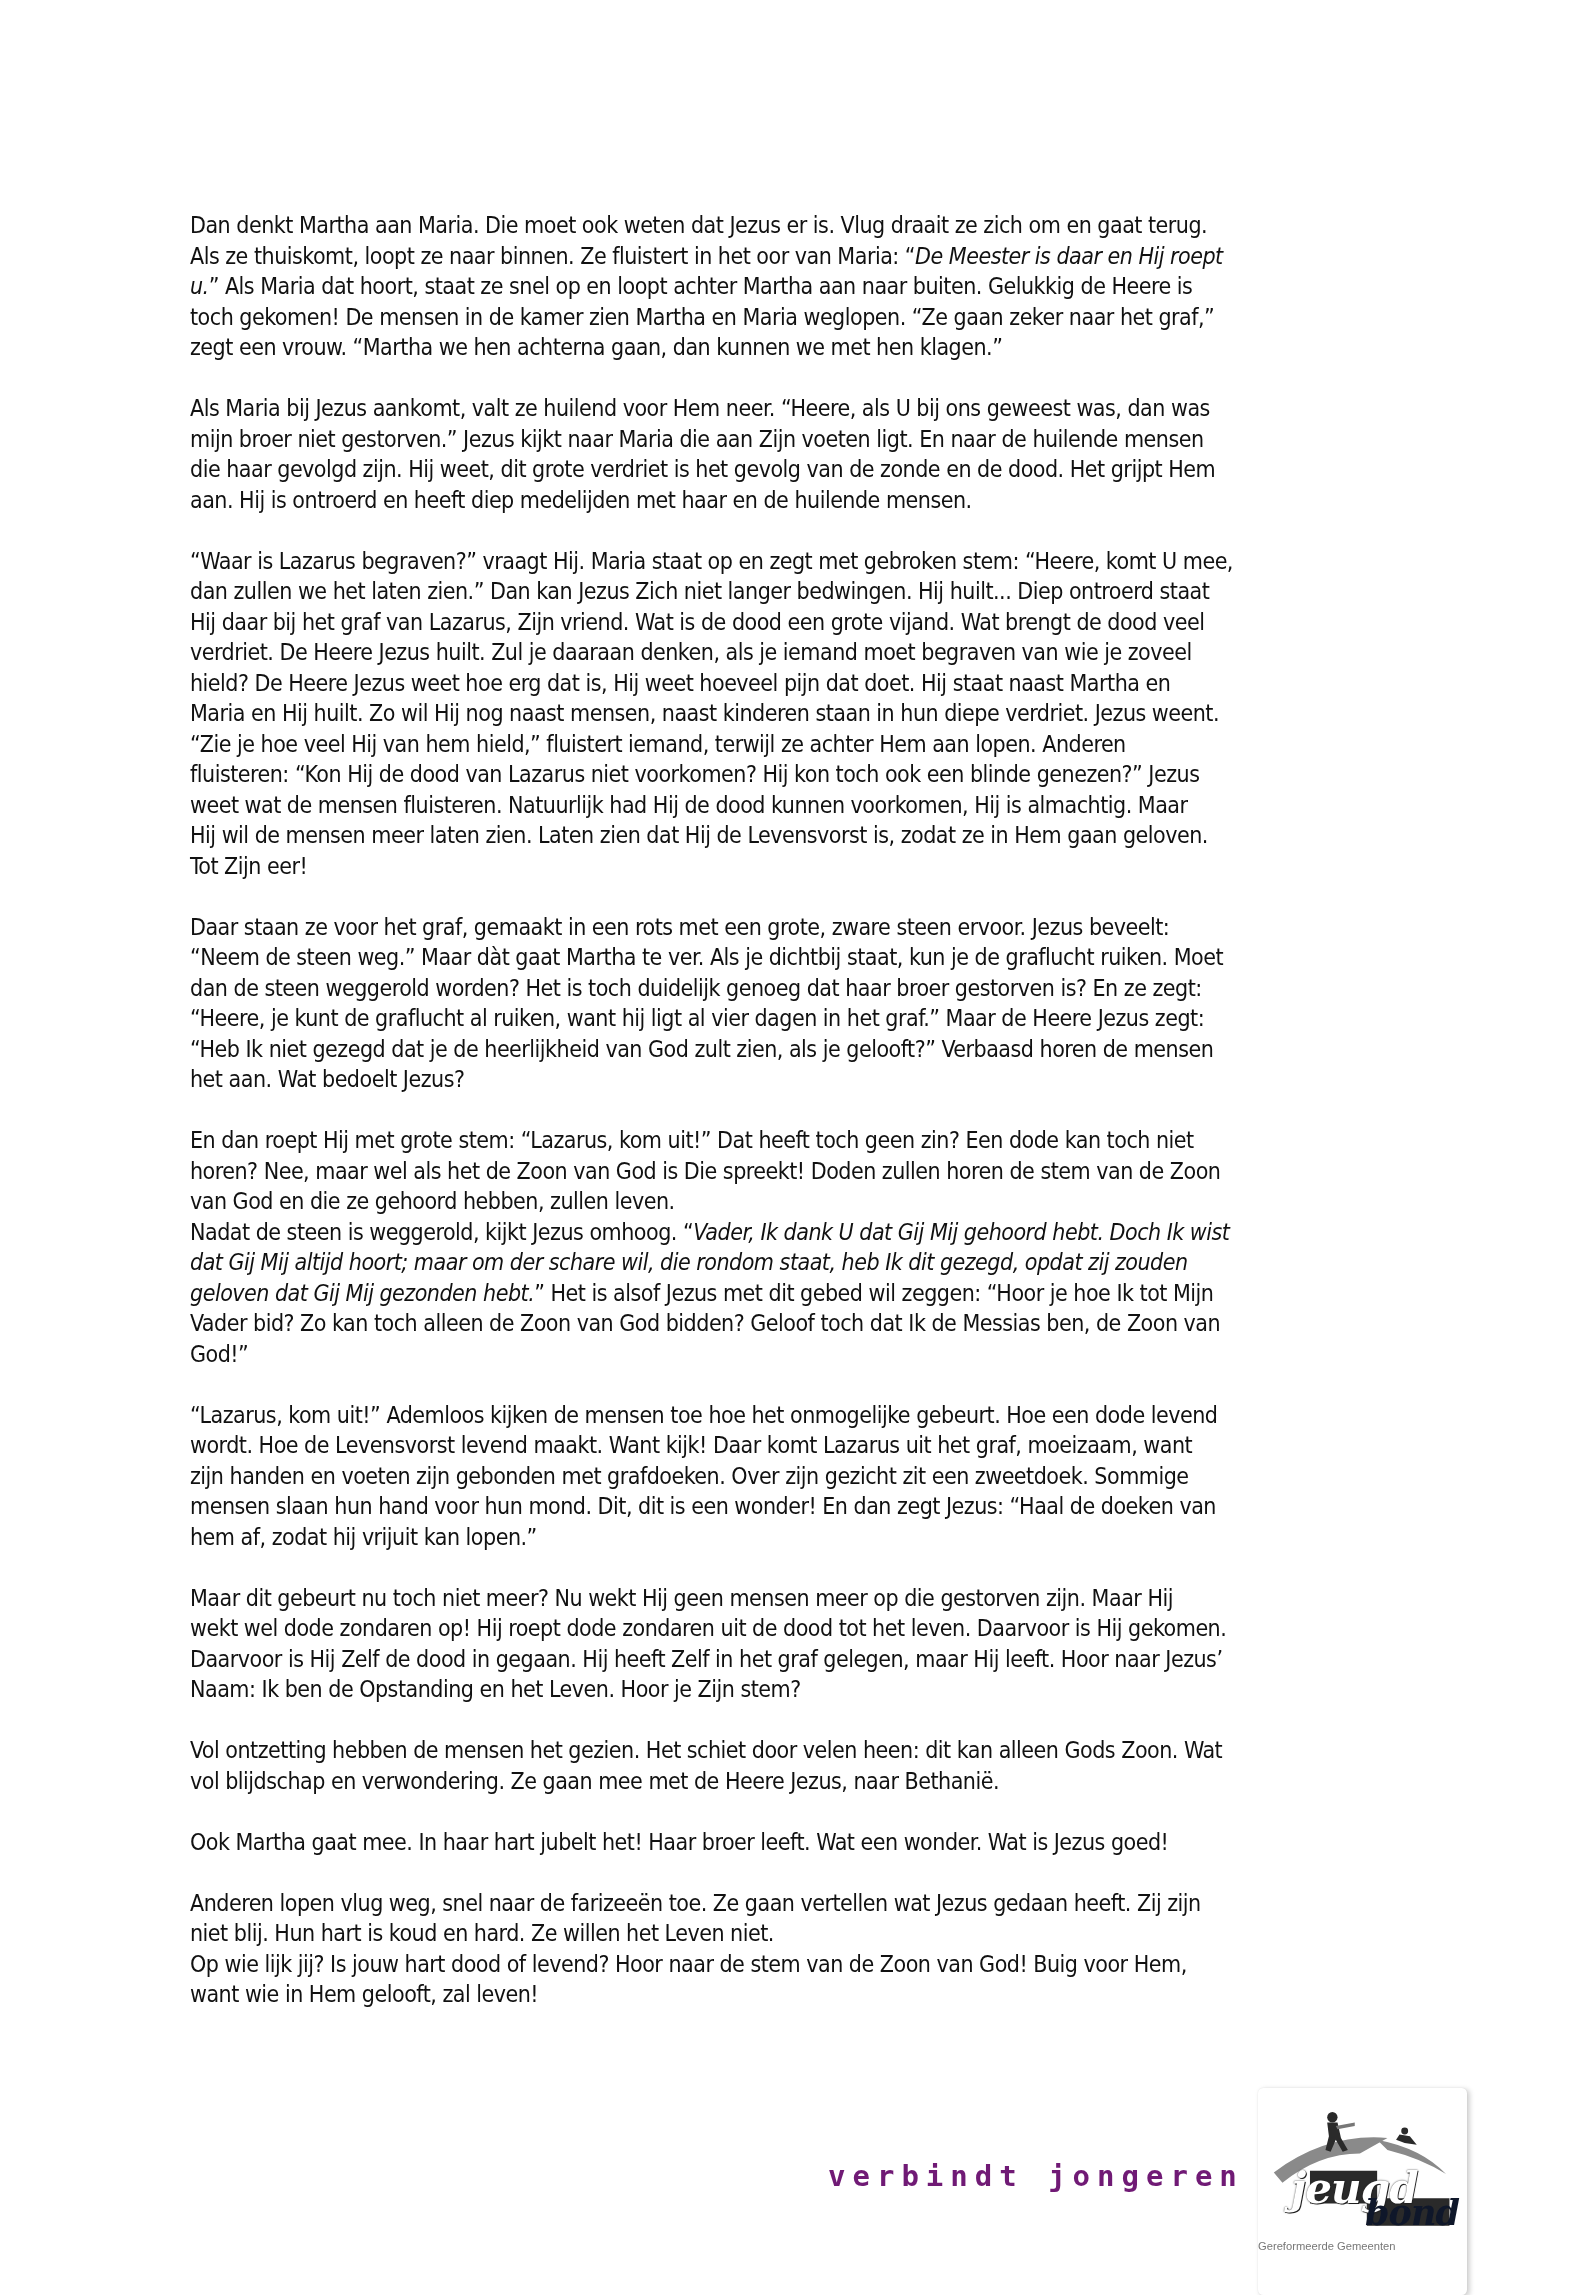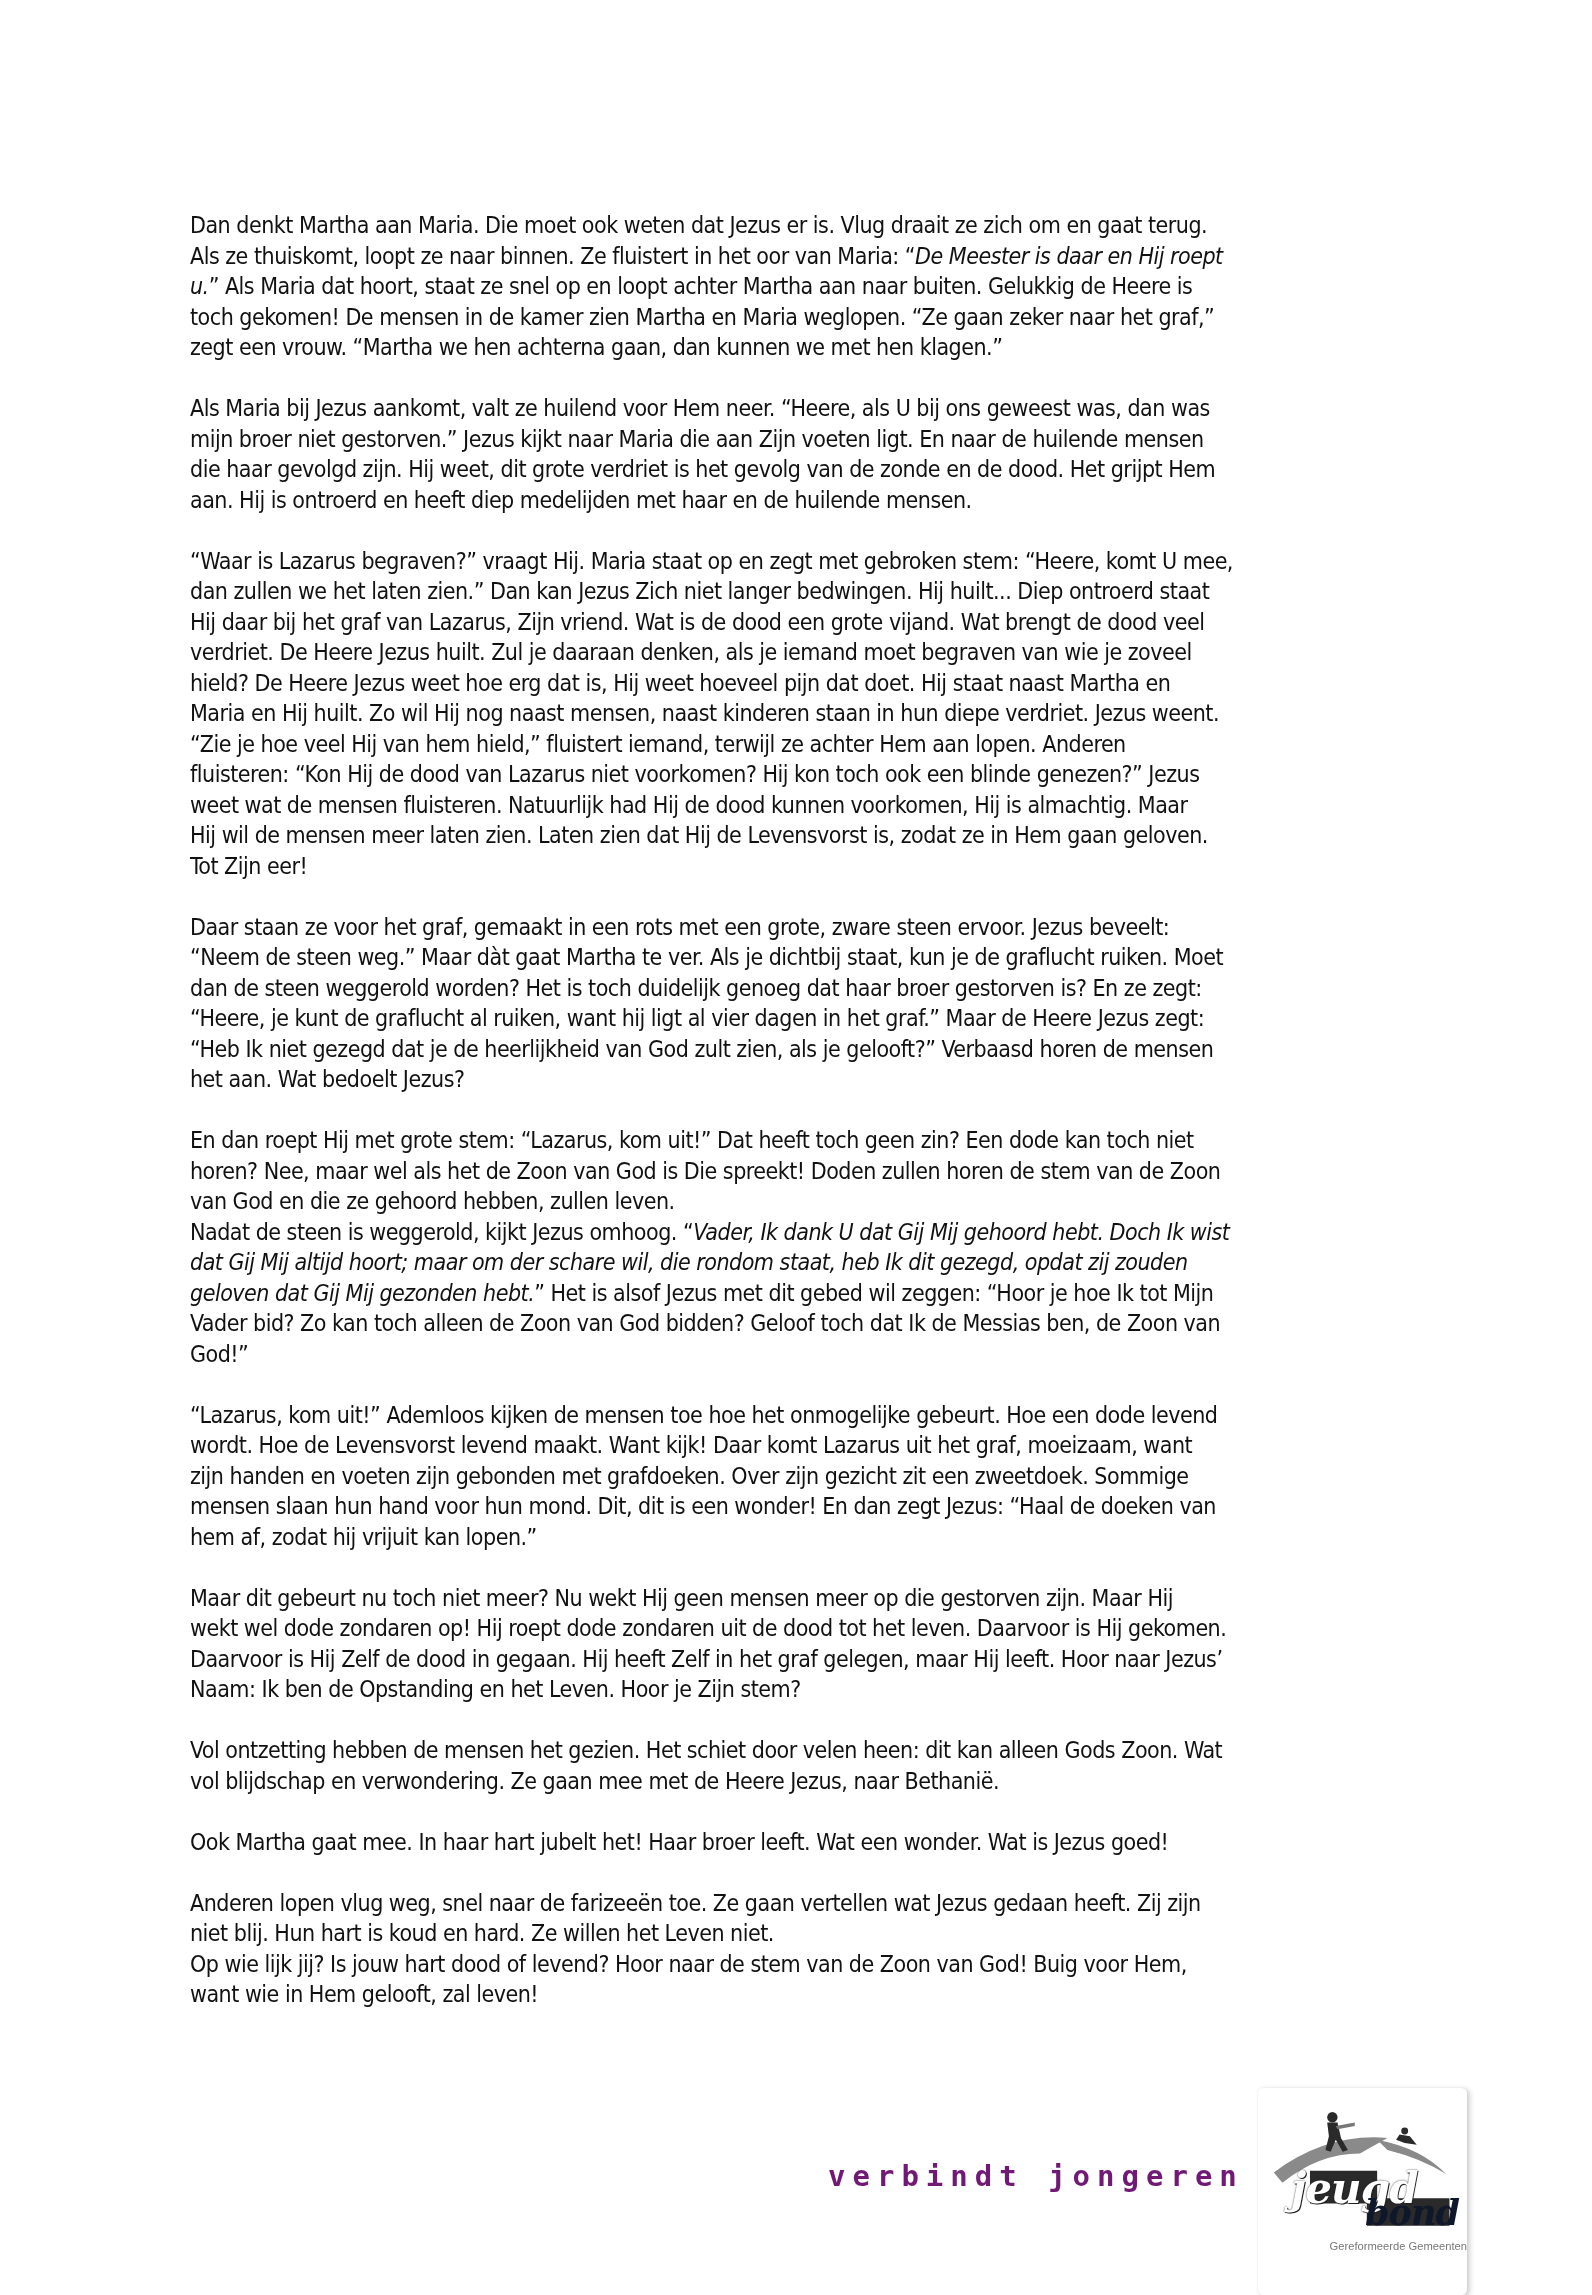--- a/index.html
+++ b/index.html
@@ -21,21 +21,21 @@
       font-family: "DejaVu Sans Mono", monospace; font-weight: bold;
       font-size: 29px; letter-spacing: 7px; color: #701a75;
     }
     .logo-card {
       position: absolute; left: 1258px; top: 2088px; width: 209px; height: 207px;
       background: #fff; border-radius: 5.2px;
       box-shadow: 2.6px 1.7px 5.2px rgba(0,0,0,0.18), 0 0 1.7px rgba(0,0,0,0.08);
     }
     .logo-card svg { position: absolute; left: 0; top: 0; }
     .logo-sub {
-      position: absolute; left: 0; width: 100%; top: 152px; text-align: right;
+      position: absolute; left: 0; width: 100%; top: 152px; text-align: left;
       font-family: "Liberation Sans", sans-serif; font-size: 11.2px; color: #777;
     }
   </style>
 </head>
 <body>
 
 <div class="page">
   <div class="content" id="content">
       <div class="para">
         <span class="line"><span>Dan denkt Martha aan Maria. Die moet ook weten dat Jezus er is. Vlug draait ze zich om en gaat terug.</span></span>

